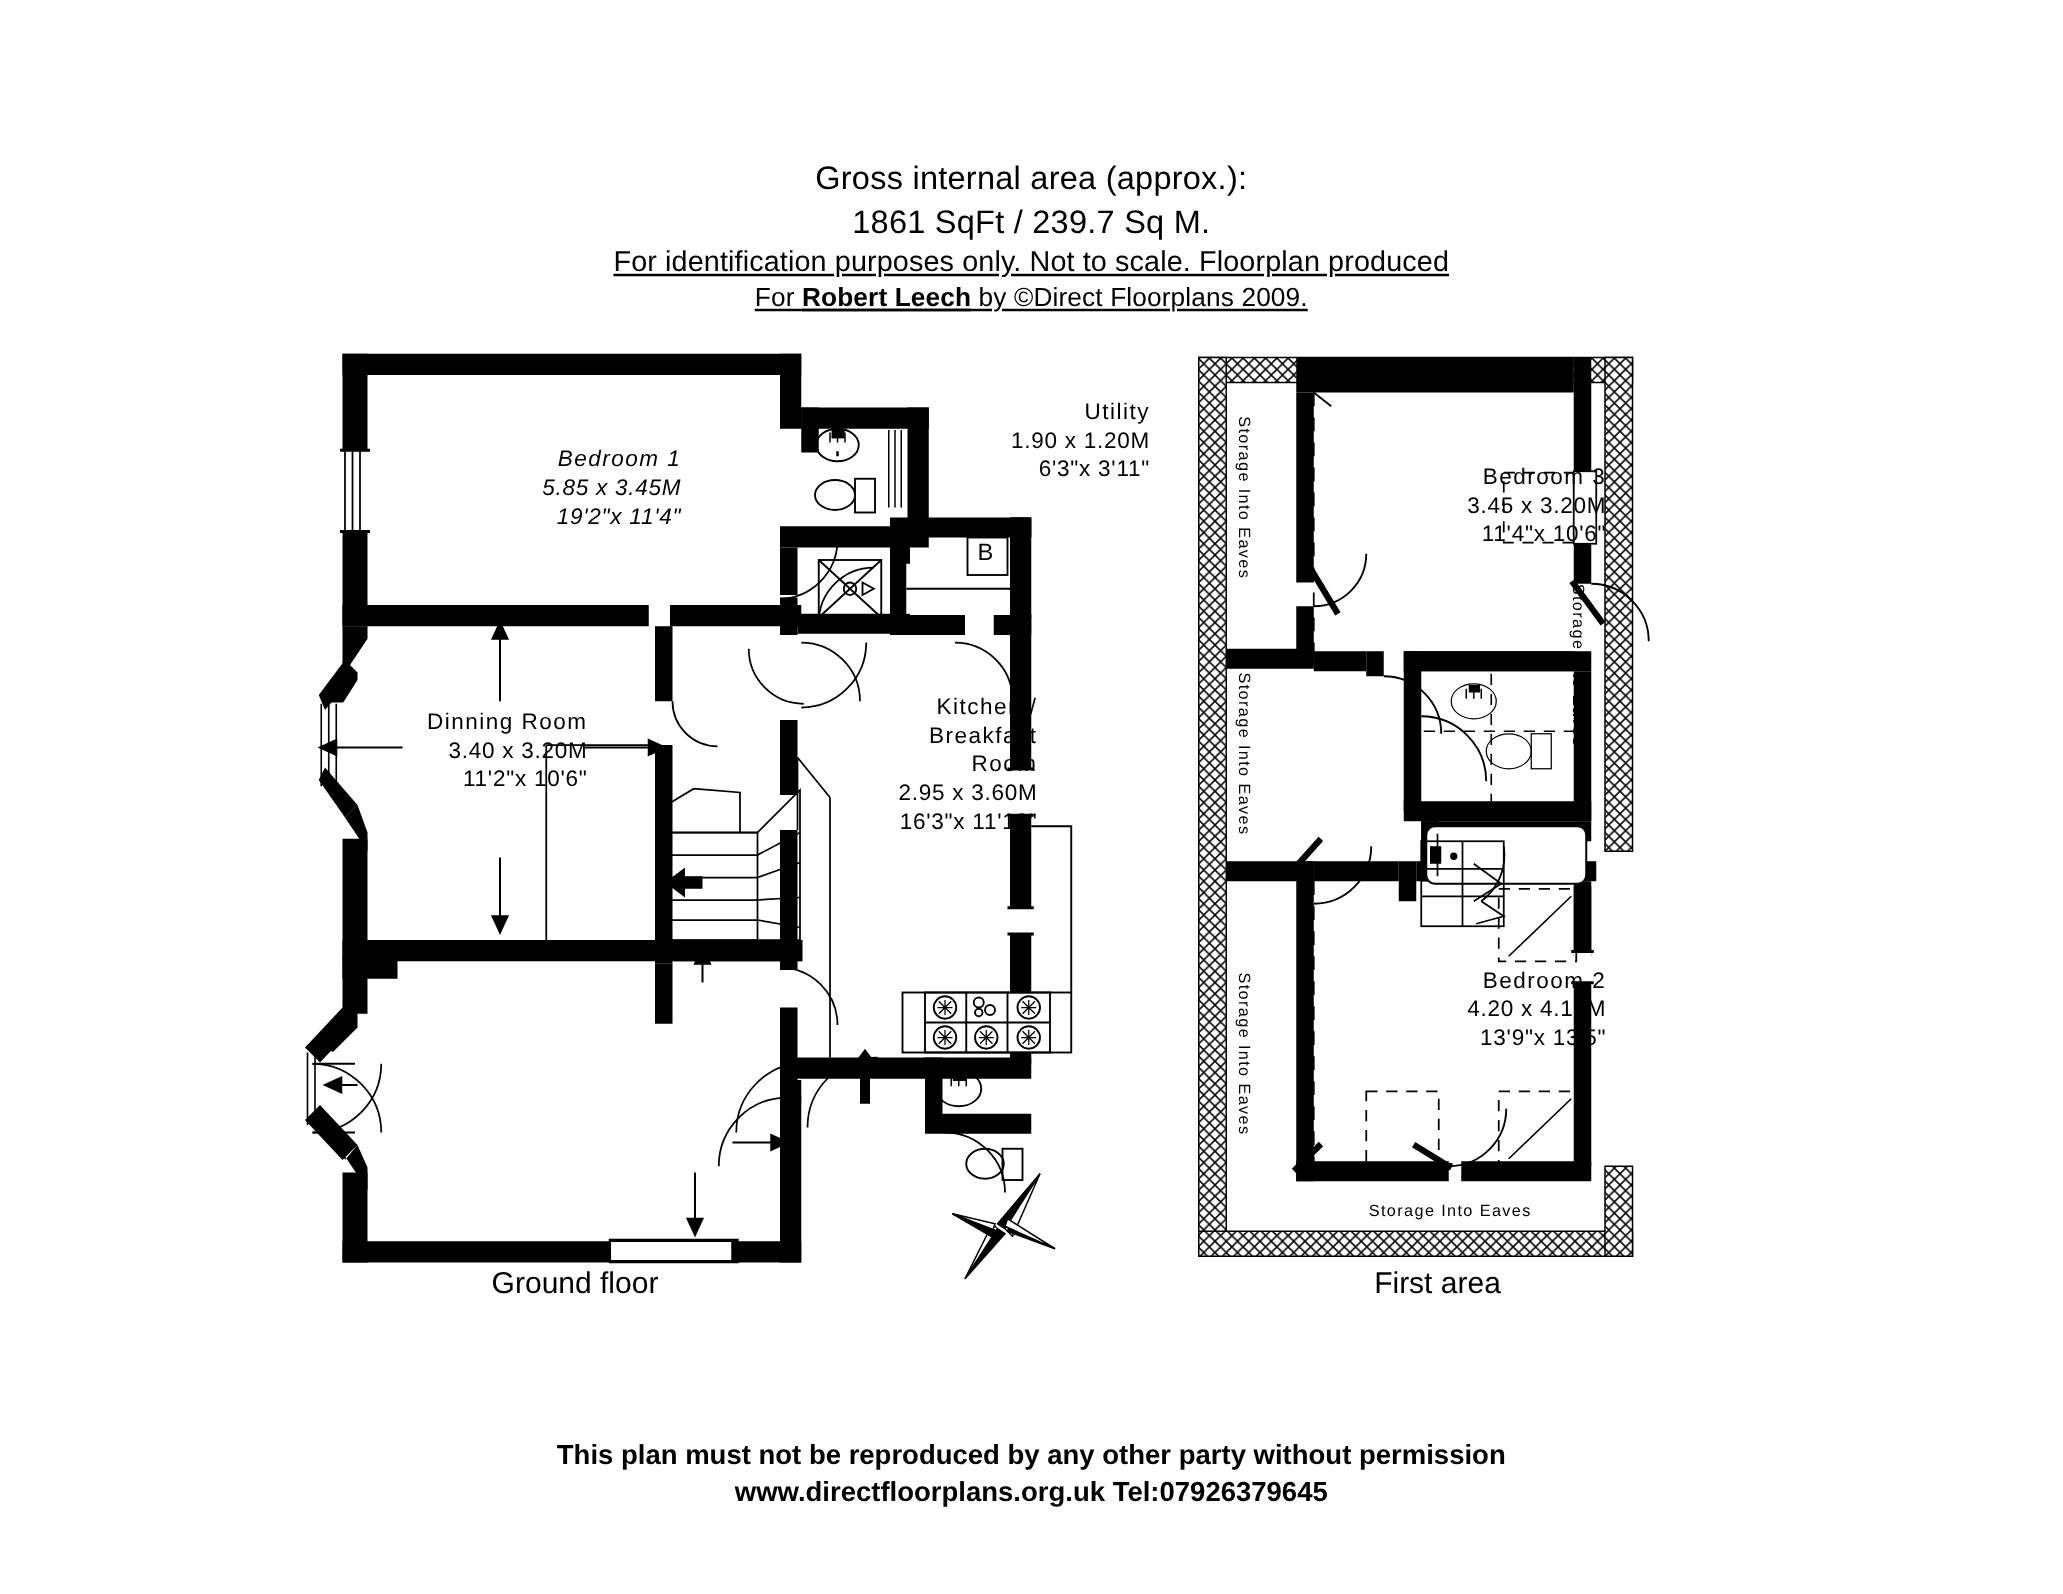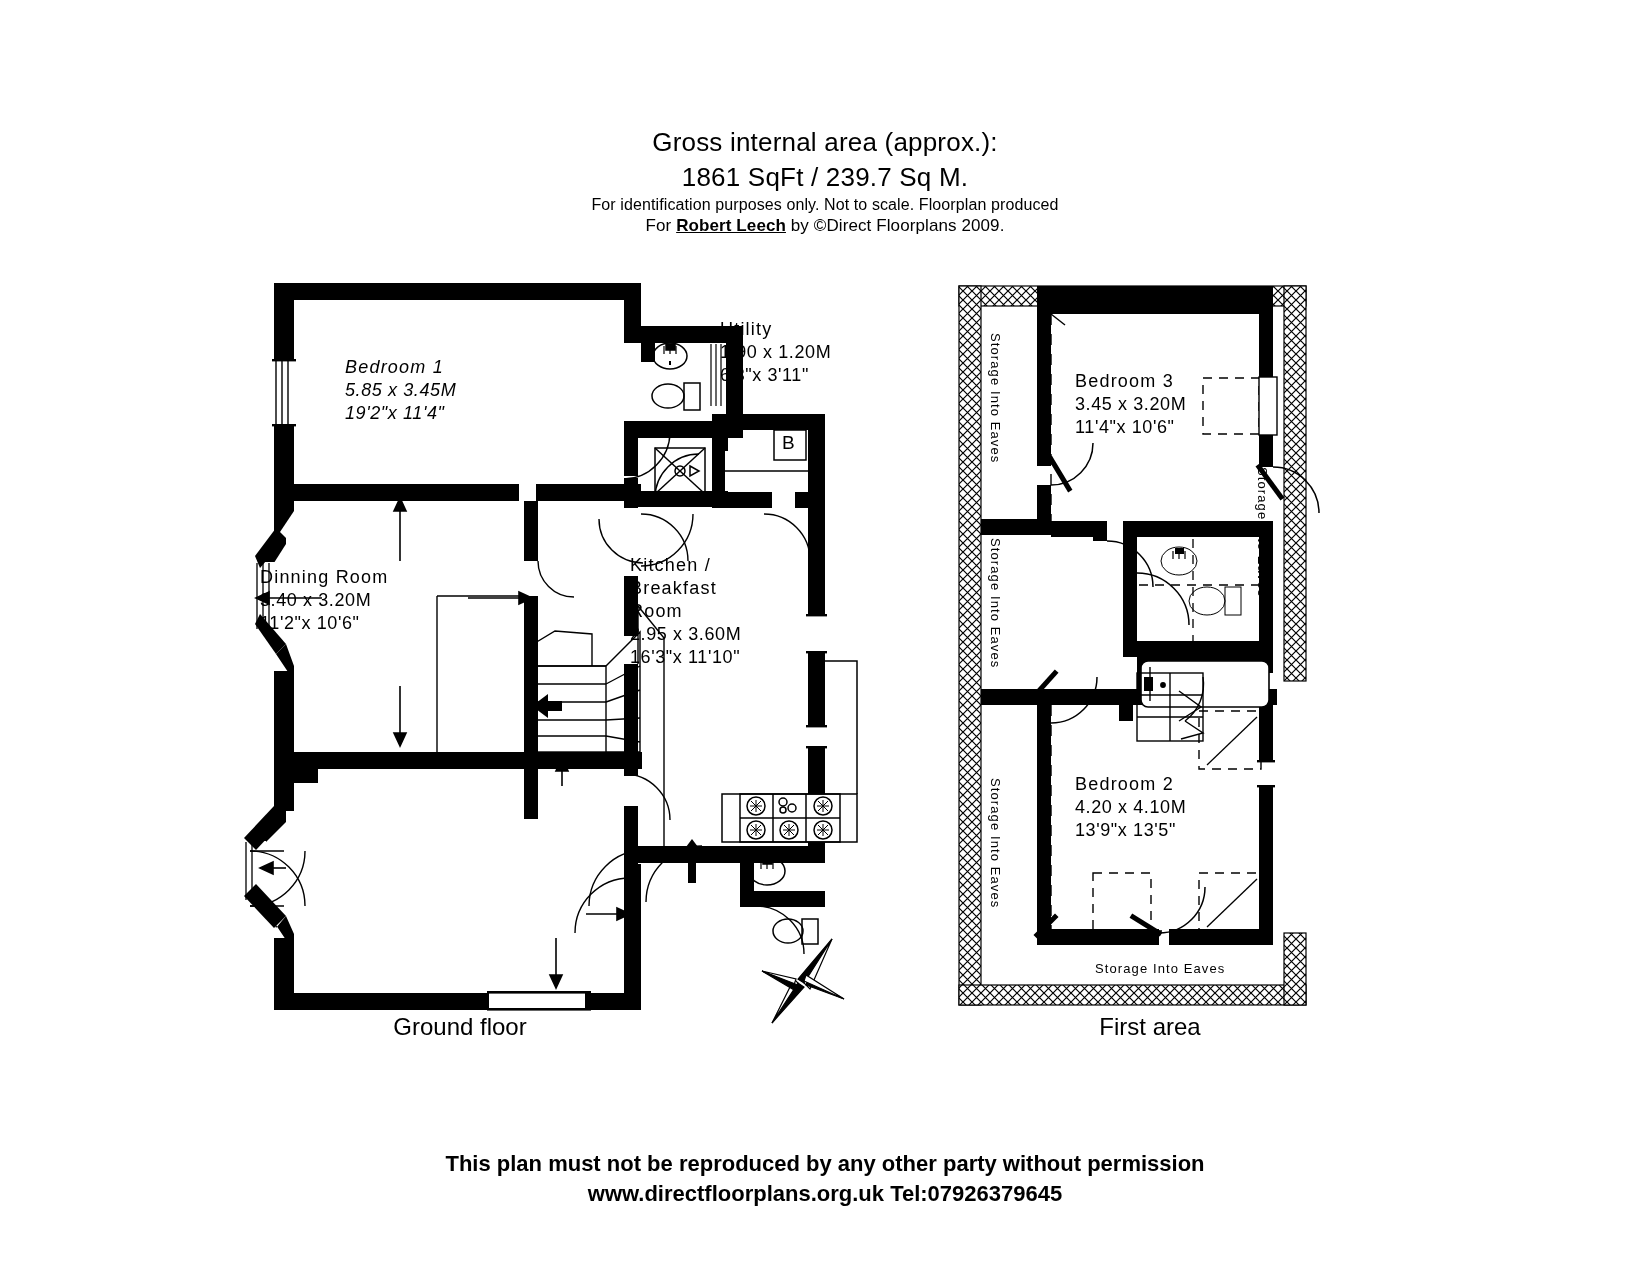--- a/index.html
+++ b/index.html
@@ -33,26 +33,28 @@
   }
   .header .l1 {
     font-size: 26px;
     letter-spacing: 0.2px;
   }
   .header .l2 {
     font-size: 26px;
     letter-spacing: 0.2px;
   }
   .header .l3 {
-    font-size: 16px;
+    font-size: 23px;
     letter-spacing: 0.1px;
+    text-decoration: underline;
   }
   .header .l4 {
-    font-size: 17px;
+    font-size: 21px;
     letter-spacing: 0.1px;
+    text-decoration: underline;
   }
   .header .client {
     font-weight: bold;
     text-decoration: underline;
   }
 
   
   .footer {
     position: absolute;
     left: 0;
@@ -73,21 +75,21 @@
 
   
   .plan {
     position: absolute;
   }
   .plan svg { display: block; }
 
   
   .room-label {
     position: absolute;
-    text-align: left;
+    text-align: right;
     font-size: 18px;
     line-height: 1.28;
     white-space: nowrap;
     letter-spacing: 0.6px;
     font-family: "Liberation Sans", sans-serif;
   }
   .room-label .nm { letter-spacing: 1.2px; }
 
   .vlabel {
     position: absolute;

